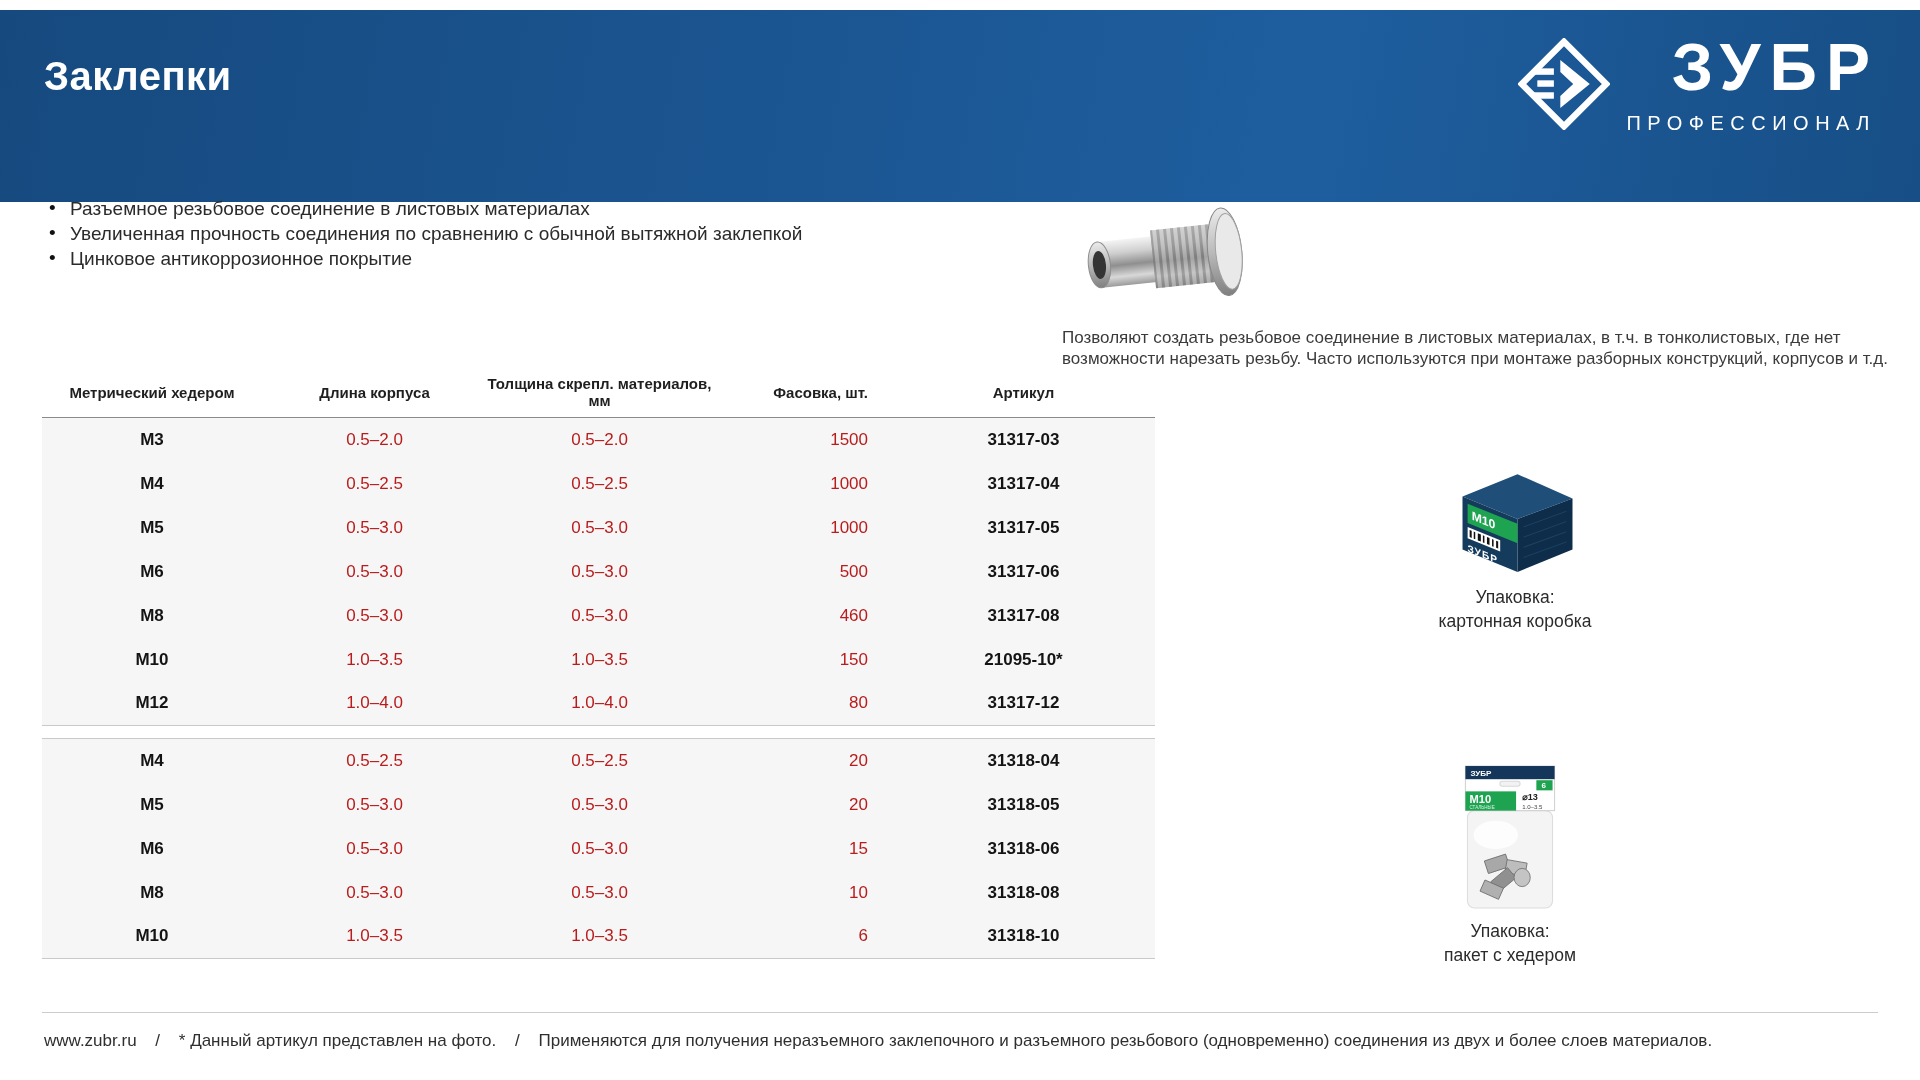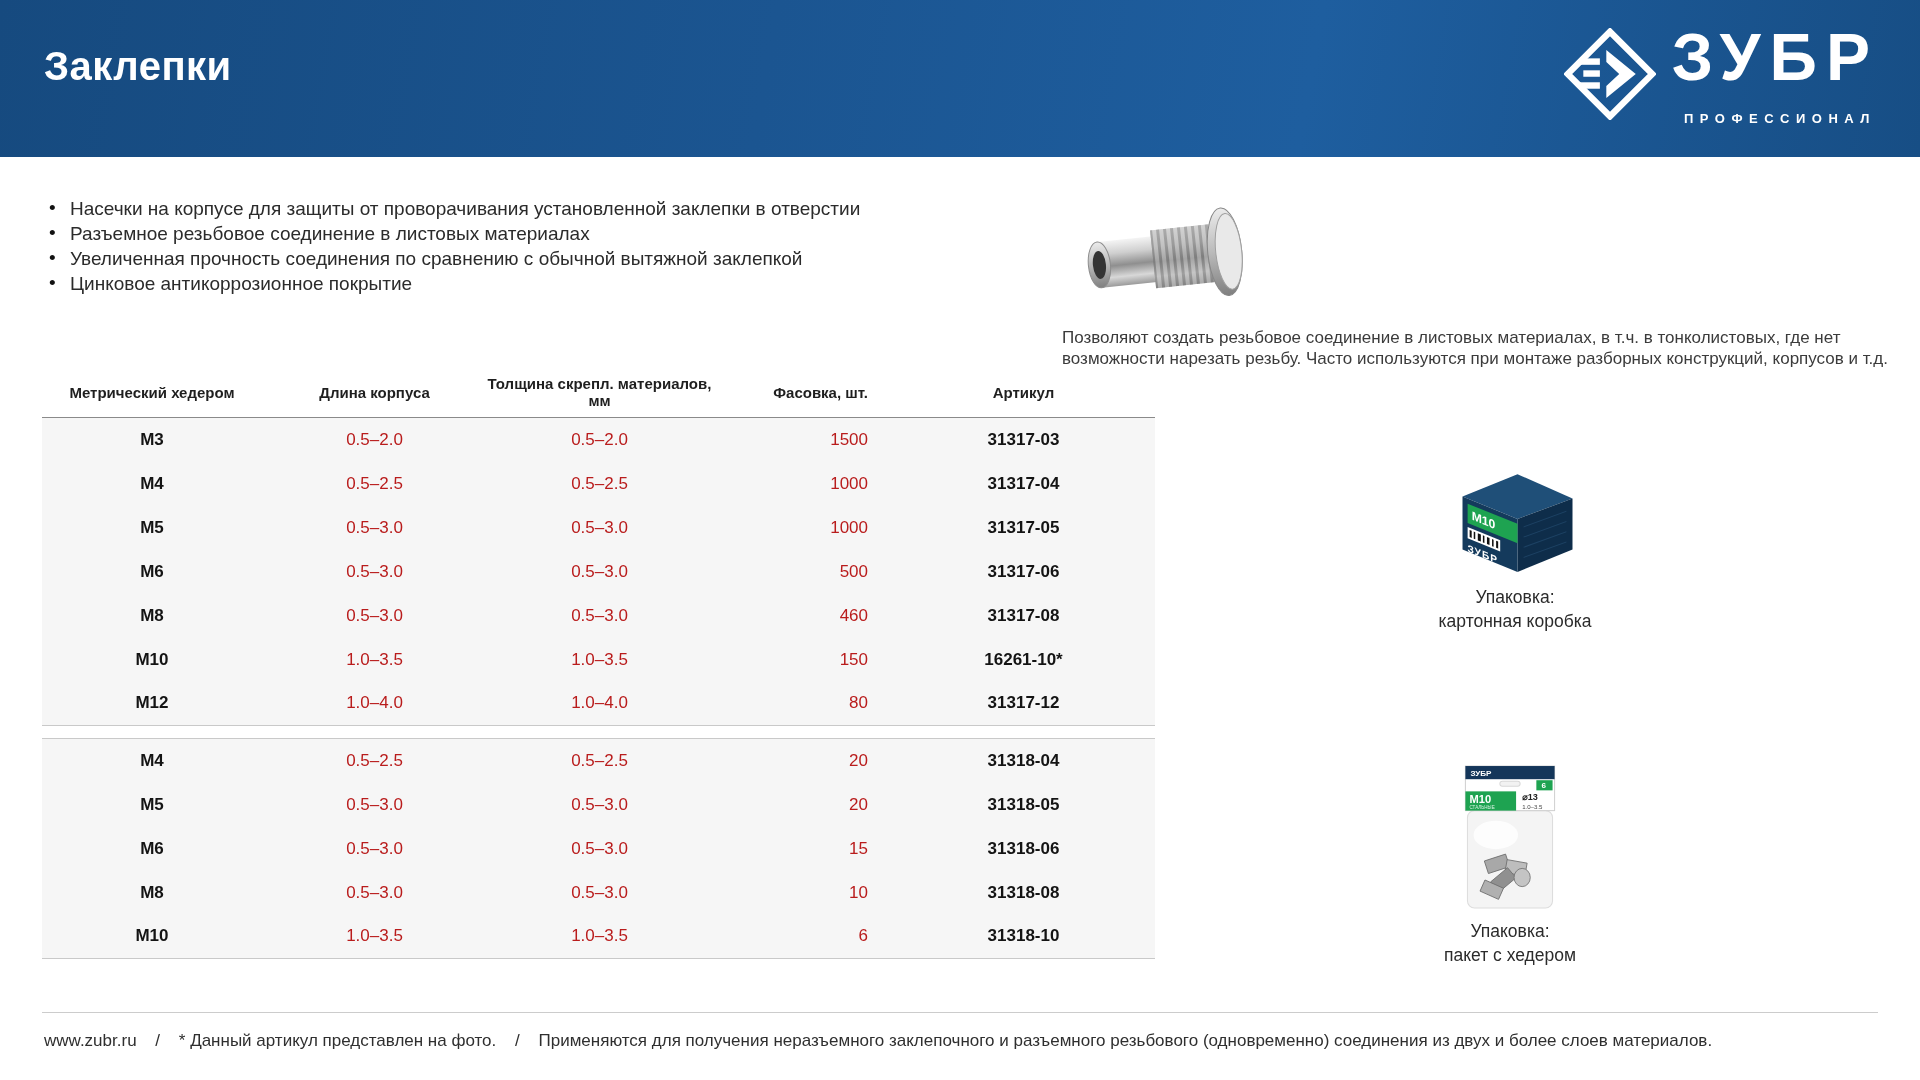--- a/index.html
+++ b/index.html
@@ -5,33 +5,33 @@
   * { box-sizing: border-box; margin: 0; padding: 0; }
   html,body { background:#fff; }
   .page {
     position: relative; width: 1920px; height: 1080px;
     background: #fff; overflow: hidden;
     font-family: "Liberation Sans", sans-serif;
   }
 
   
   .top-bar {
-    position: absolute; left:0; top:0; width:1920px; height:157px;
+    position: absolute; left:0; top:10px; width:1920px; height:192px;
     background: linear-gradient(100deg, #164a7f 0%, #1b5591 40%, #1e5e9f 68%, #174e85 100%);
     text-align: right;
   }
   .page-title {
     position:absolute; left:44px; top:44px;
     font-size:40px; font-weight:bold; color:#fff; letter-spacing:0.5px;
   }
   .brand { position:absolute; right:50px; top:24px; display:flex; align-items:flex-start; gap:16px; }
   .brand-icon { width:92px; height:92px; margin-top:4px; }
   .brand-text { display:flex; flex-direction:column; align-items:flex-end; }
   .brand-name { font-size:66px; font-weight:800; line-height:66px; letter-spacing:9px; color:#fff; margin-right:-9px; }
-  .brand-tagline { font-size:13px; font-weight:bold; letter-spacing:6.5px; color:#fff; margin-top:21px; margin-right:-6px; }
+  .brand-tagline { font-size:20px; font-weight:normal; letter-spacing:6.5px; color:#fff; margin-top:12px; margin-right:-6px; }
 
   
   .badge {
     position:absolute; left:52px; top:173px; height:57px;
     background:#1ea351; color:#fff; font-size:30px;
     display:inline-flex; align-items:center; padding:0 17px; letter-spacing:0.5px;
   }
 
   
   .features { position:absolute; left:46px; top:199px; width:830px; list-style:none; }
@@ -97,21 +97,20 @@
       <div class="brand-text">
         <div class="brand-name">ЗУБР</div>
         <div class="brand-tagline">ПРОФЕССИОНАЛ</div>
       </div>
     </div>
   </div>
 
 
   <ul class="features">
 
-      <li>Насечки на корпусе для защиты от проворачивания установленной заклепки в отверстии</li>
 
       <li>Разъемное резьбовое соединение в листовых материалах</li>
 
       <li>Увеличенная прочность соединения по сравнению с обычной вытяжной заклепкой</li>
 
       <li>Цинковое антикоррозионное покрытие</li>
     </ul>
 
   <svg class="rivet-photo" viewBox="0 0 200 118">
     <defs>
@@ -202,21 +201,21 @@
           <td>0.5–3.0</td>
           <td class="c-qty">460</td>
           <td class="c-sku">31317-08</td>
         </tr>
 
         <tr>
           <td class="c-size">М10</td>
           <td>1.0–3.5</td>
           <td>1.0–3.5</td>
           <td class="c-qty">150</td>
-          <td class="c-sku">16261-10*</td>
+          <td class="c-sku">21095-10*</td>
         </tr>
 
         <tr>
           <td class="c-size">М12</td>
           <td>1.0–4.0</td>
           <td>1.0–4.0</td>
           <td class="c-qty">80</td>
           <td class="c-sku">31317-12</td>
         </tr>
       </tbody>

